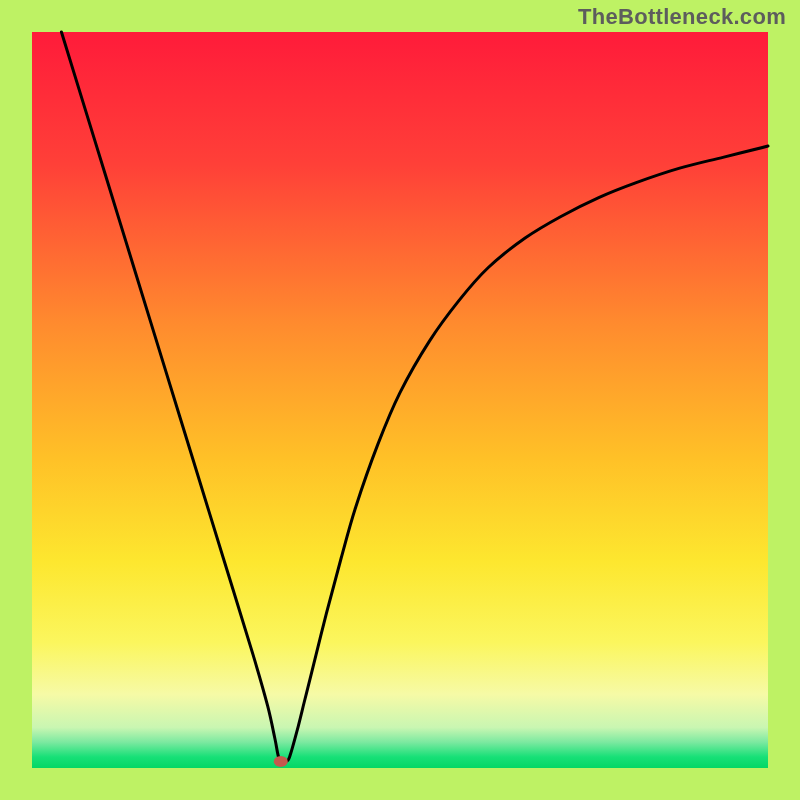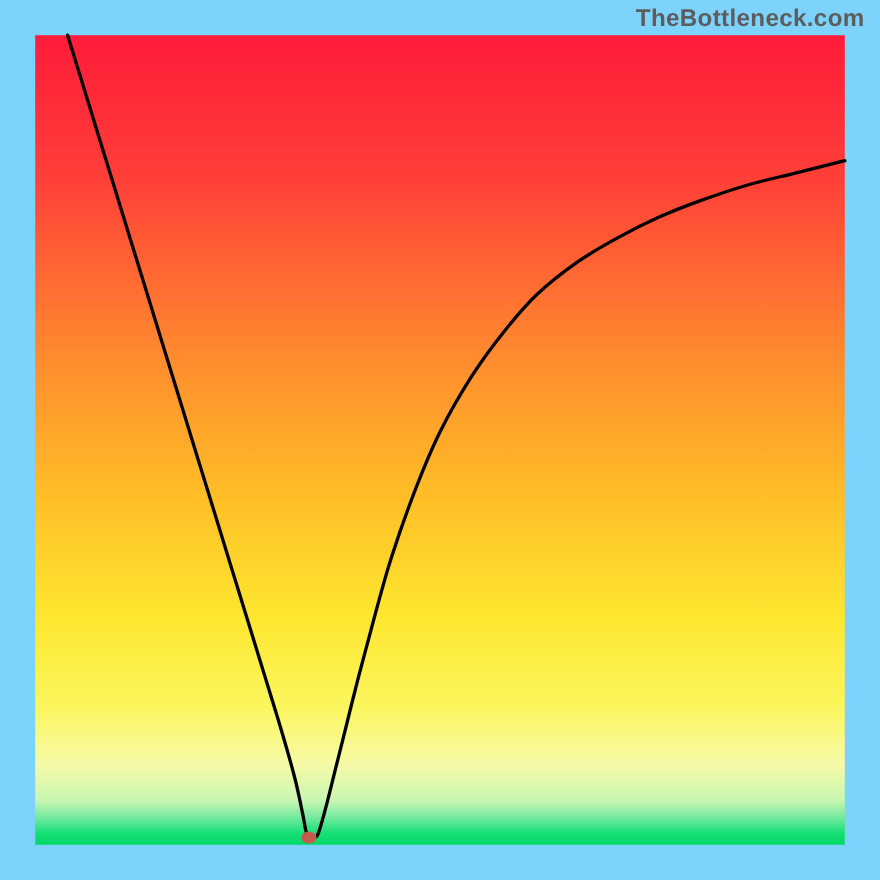--- a/index.html
+++ b/index.html
@@ -8,21 +8,21 @@
     width: 800px;
     height: 800px;
     background: #000;
     font-family: Arial, Helvetica, sans-serif;
     overflow: hidden;
   }
   .frame {
     position: relative;
     width: 800px;
     height: 800px;
-    background: #7dd3fc;
+    background: #bef264;
   }
   .watermark {
     position: absolute;
     top: 4px;
     right: 14px;
     font-size: 22px;
     font-weight: 600;
     color: #5d5d5d;
     letter-spacing: 0.3px;
     user-select: none;

